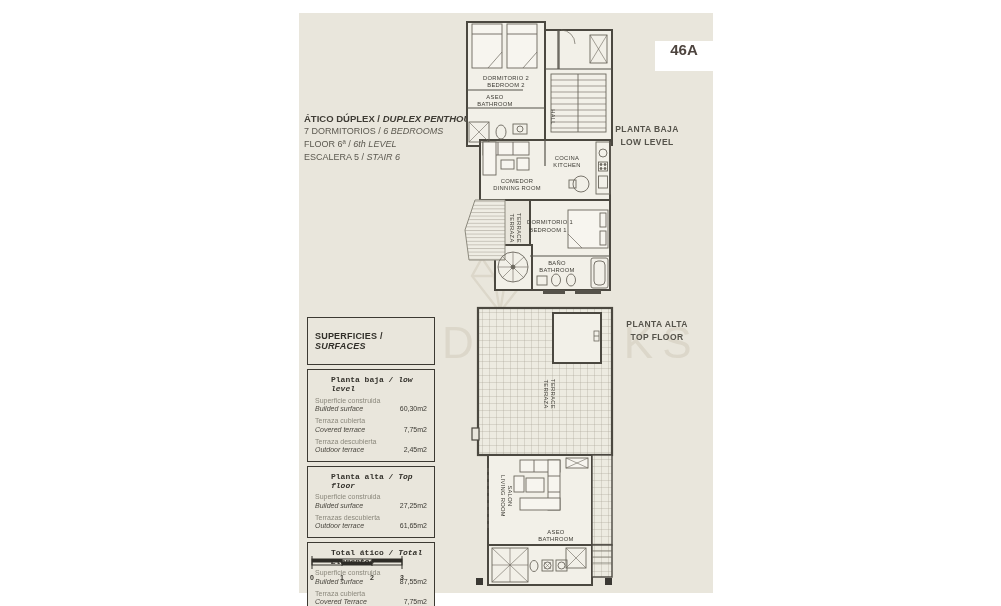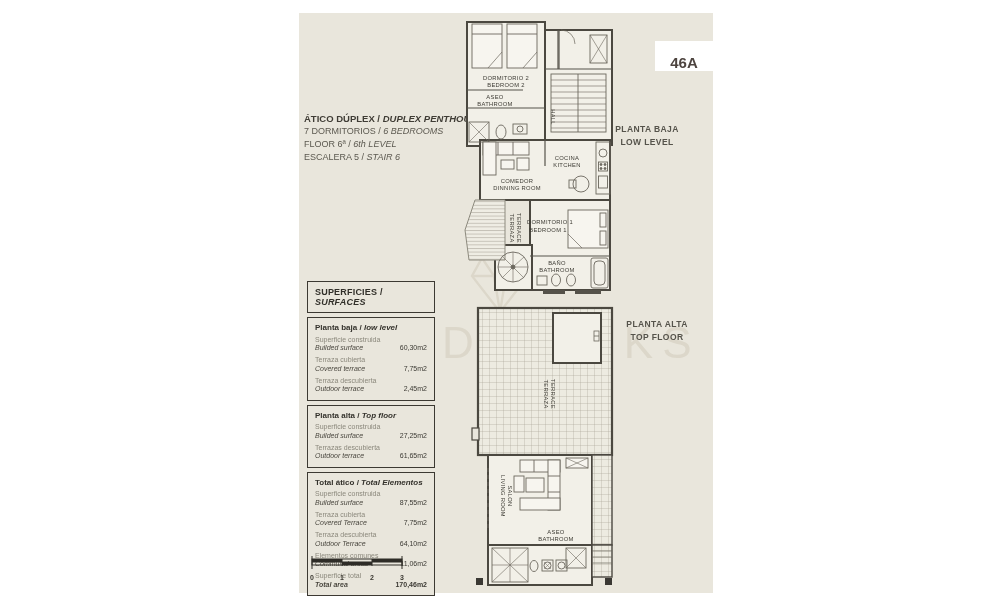--- a/index.html
+++ b/index.html
@@ -3,33 +3,33 @@
 <meta charset="utf-8">
 <style>
   html,body{margin:0;padding:0;background:#ffffff;}
   .stage{position:relative;width:1001px;height:606px;background:#ffffff;overflow:hidden;
          font-family:"Liberation Sans", sans-serif;}
   .canvas{position:absolute;left:299px;top:13px;width:414px;height:580px;background:#e9e6dc;z-index:0;}
   .watermark-text{position:absolute;left:322px;top:318px;width:360px;z-index:1;
       font-size:44px;letter-spacing:9px;color:#d9d4c6;opacity:.8;font-weight:400;white-space:nowrap;}
   .watermark-logo{position:absolute;left:468px;top:254px;z-index:1;opacity:.8;}
   .unit-badge{position:absolute;left:655px;top:41px;width:58px;height:30px;background:#ffffff;z-index:2;
-      display:flex;align-items:flex-end;justify-content:center;font-size:15px;font-weight:bold;color:#4d443f;}
+      display:flex;align-items:flex-start;justify-content:center;font-size:15px;font-weight:bold;color:#4d443f;}
   .title-block{position:absolute;left:304px;top:112px;z-index:2;color:#5b584f;font-size:9px;line-height:13px;}
   .title-block .tl{white-space:nowrap;}
   .title-block .tl.first{font-weight:bold;color:#3f3c35;font-size:9.5px;}
   .title-block .en{font-style:italic;}
   .title-block .tl.first .en{font-weight:bold;}
 
   .surfaces{position:absolute;left:307px;top:281px;width:128px;z-index:2;}
   .sbox{border:1.5px solid #3c3932;background:#e9e6dc;margin-bottom:4px;padding:4px 7px 6px 7px;box-sizing:border-box;}
-  .sbox.hdr{padding:5px 7px;}
+  .sbox.hdr{padding:13px 7px;margin-top:36px;}
   .hdr-line{font-size:9px;font-weight:bold;color:#312f29;letter-spacing:.2px;}
   .hdr-line .en{font-style:italic;}
-  .sec-title{font-size:8px;font-weight:bold;color:#34322c;margin:1px 0 3px 0;}
+  .sec-title{font-size:8px;font-weight:bold;color:#34322c;margin:1px 0 3px 16px;font-family:Liberation Mono, monospace;}
   .sec-title .en{font-style:italic;}
   .srow{margin-top:3.5px;}
   .srow .es{font-size:7px;line-height:8.5px;color:#8b887c;}
   .srow .enline{display:flex;justify-content:space-between;align-items:baseline;}
   .srow .en{font-size:7px;line-height:8.5px;font-style:italic;color:#4a473f;}
   .srow .val{font-size:7px;line-height:8.5px;color:#3b3933;}
   .srow.total .en{font-weight:bold;}
   .srow.total .val{font-weight:bold;}
 
   .plan-label{position:absolute;z-index:2;text-align:center;font-size:8.5px;font-weight:bold;

